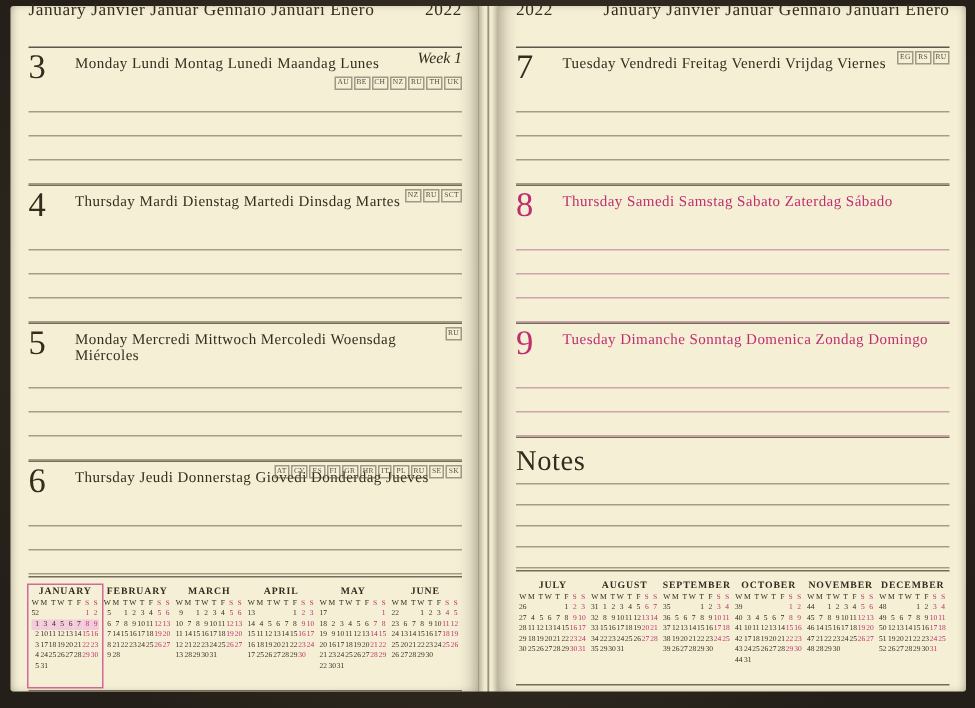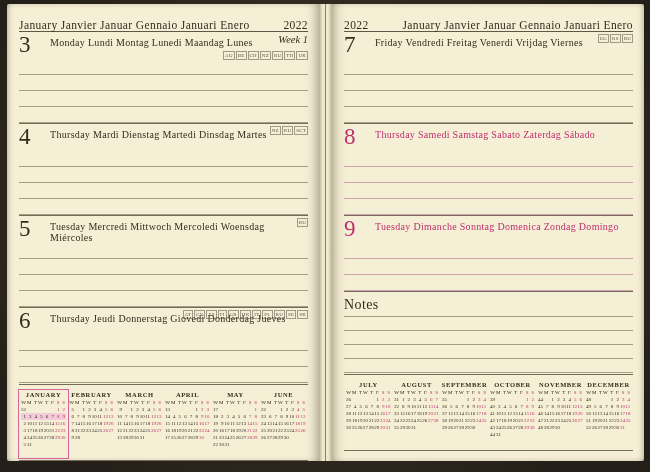--- a/index.html
+++ b/index.html
@@ -18,36 +18,36 @@
   body{font-family:"Liberation Serif","DejaVu Serif",serif;color:var(--ink);}
   .photo{width:650px;height:472px;background:
     radial-gradient(ellipse at 50% 45%, #4a4234 0%, var(--frame) 85%);
     padding:4px 6px 11px 7px;}
   .book{display:flex;height:100%;}
   .page{background:var(--page-bg);flex:1;padding:6px 11px 0 12px;position:relative;}
   .page.left{box-shadow:inset -9px 0 12px -8px rgba(60,48,28,.5), inset 3px 0 6px -3px rgba(60,48,28,.45);border-radius:2px 0 0 2px;}
   .page.right{box-shadow:inset 9px 0 12px -8px rgba(60,48,28,.5), inset -3px 0 6px -3px rgba(60,48,28,.45);border-radius:0 2px 2px 0;}
   .spine{width:13px;background:linear-gradient(90deg,#b9b298 0%,#ece6cb 28%,#f2ecd2 42%,#857f6c 50%,#f2ecd2 58%,#ece6cb 72%,#b9b298 100%);}
   
-  .page-head{height:22px;border-bottom:1px solid var(--head-rule);display:flex;justify-content:space-between;align-items:flex-end;font-size:11.5px;letter-spacing:.4px;padding-bottom:0;}
+  .page-head{height:22px;border-bottom:1px solid var(--head-rule);display:flex;justify-content:space-between;align-items:flex-end;font-size:11.5px;letter-spacing:.4px;padding-bottom:18px;}
   
   .day-section{position:relative;}
   .day-section + .day-section, .notes-section{border-top:1px solid var(--dark-rule);}
   .day-head{height:27px;display:flex;position:relative;}
   .day-num{font-size:23px;line-height:25px;width:31px;flex:none;}
   .day-names{font-size:10px;letter-spacing:.3px;margin-top:5px;}
   .day-right{position:absolute;right:0;top:2px;display:flex;flex-direction:column;align-items:flex-end;gap:6px;}
   .week-label{font-style:italic;font-size:10.5px;}
   .codes{display:flex;gap:1px;}
   .code{border:1px solid rgba(90,82,66,.55);font-size:5px;line-height:5px;padding:1px;color:#5a5142;letter-spacing:.2px;}
   .wline{height:16px;border-bottom:1px solid var(--rule);}
   .weekend .day-num,.weekend .day-names{color:var(--magenta);}
   .weekend .wline{border-bottom-color:var(--weekend-rule);}
   
-  .notes-head{font-size:14px;letter-spacing:.4px;padding:5px 0 3px;border-bottom:1px solid var(--rule);}
+  .notes-head{font-size:19px;letter-spacing:.4px;padding:5px 0 3px;border-bottom:1px solid var(--rule);}
   .notes-section .wline{height:14px;}
   
   .mini-strip{border-top:1px solid var(--dark-rule);border-bottom:1px solid var(--dark-rule);margin-top:1px;padding:6px 1px 3px;display:flex;justify-content:space-between;height:77px;}
   .mini-month{width:47px;}
   .mini-month.current{outline:1.5px solid #d4679a;outline-offset:1px;}
   .mini-title{text-align:center;font-size:6.5px;font-weight:600;letter-spacing:.6px;margin-bottom:1px;white-space:nowrap;}
   .mini-grid{display:grid;grid-template-columns:6px repeat(7,5.6px);justify-content:center;font-size:5px;line-height:7px;}
   .mini-grid span{text-align:right;padding-right:1px;}
   .mini-grid .we{color:var(--magenta);}
   .mini-grid .hl{background:var(--hl);}
@@ -99,21 +99,21 @@
               </div>
             </div>
             <div class="wline"></div>
             <div class="wline"></div>
             <div class="wline"></div>
             <div class="wline"></div>
           </div>
           <div class="day-section">
             <div class="day-head">
               <span class="day-num">5</span>
-              <span class="day-names">Tuesday Mercredi Mittwoch Mercoledi Woensdag Miércoles</span>
+              <span class="day-names">Monday Mercredi Mittwoch Mercoledi Woensdag Miércoles</span>
               <div class="day-right">
                 <div class="codes">
                   <span class="code">RU</span>
                 </div>
               </div>
             </div>
             <div class="wline"></div>
             <div class="wline"></div>
             <div class="wline"></div>
             <div class="wline"></div>
@@ -485,21 +485,21 @@
 
     <div class="page right">
       <div class="page-head">
         <span>2022</span>
         <span>January Janvier Januar Gennaio Januari Enero</span>
       </div>
       <div id="right-days">
           <div class="day-section">
             <div class="day-head">
               <span class="day-num">7</span>
-              <span class="day-names">Friday Vendredi Freitag Venerdi Vrijdag Viernes</span>
+              <span class="day-names">Tuesday Vendredi Freitag Venerdi Vrijdag Viernes</span>
               <div class="day-right">
                 <div class="codes">
                   <span class="code">EG</span>
                   <span class="code">RS</span>
                   <span class="code">RU</span>
                 </div>
               </div>
             </div>
             <div class="wline"></div>
             <div class="wline"></div>

